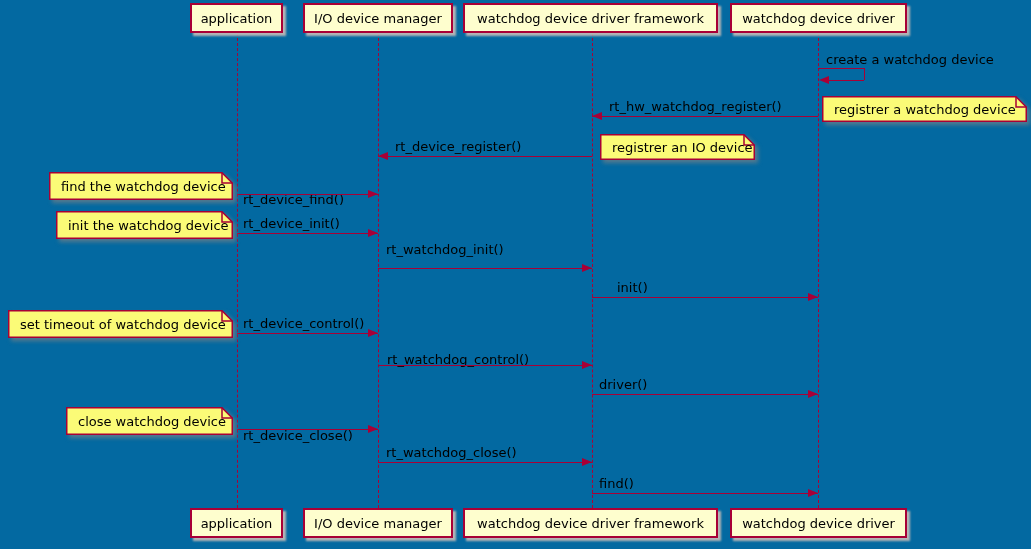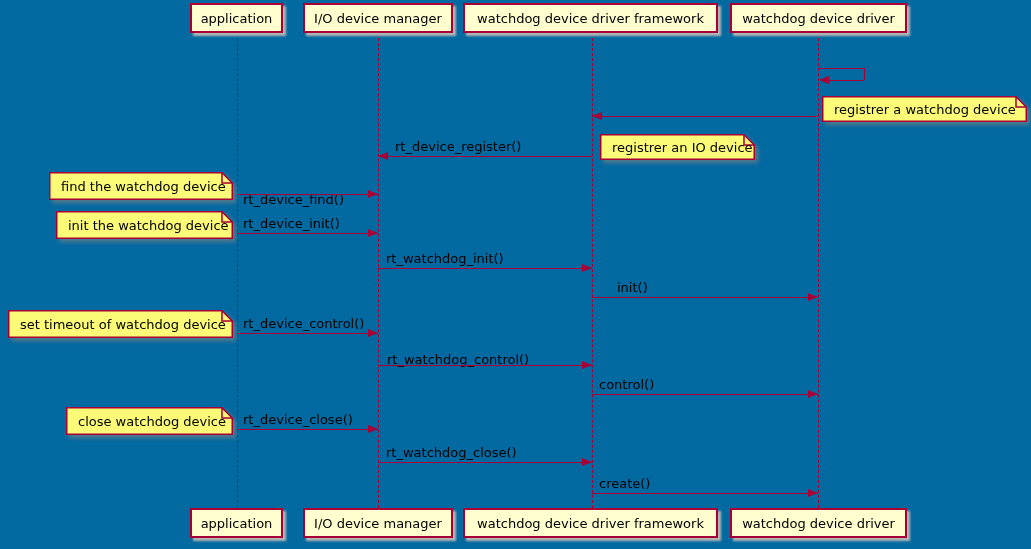--- a/index.html
+++ b/index.html
@@ -65,69 +65,71 @@
   <div class="pbox" style="left:303px;top:508px;width:150px">
       <span>I/O device manager</span>
     </div>
   <div class="pbox" style="left:463px;top:508px;width:255px">
       <span>watchdog device driver framework</span>
     </div>
   <div class="pbox" style="left:730px;top:508px;width:177px">
       <span>watchdog device driver</span>
     </div>
 
+  <span class="msg-label" style="left:826px;top:52px">create a watchdog device</span>
   <div class="arrow" style="left:818px;top:68px;width:46px"></div>
   <div class="vline" style="left:864px;top:68px;height:12px"></div>
   <div class="arrow" style="left:822px;top:80px;width:42px"></div>
   <div class="head head-l" style="left:819px;top:76px"></div>
 
+  <span class="msg-label" style="left:609px;top:99px">rt_hw_watchdog_register()</span>
   <div class="arrow" style="left:592px;top:116px;width:226px"></div>
   <div class="head head-l" style="left:592px;top:112px"></div>
 
   <span class="msg-label" style="left:395px;top:139px">rt_device_register()</span>
   <div class="arrow" style="left:378px;top:156px;width:214px"></div>
   <div class="head head-l" style="left:378px;top:152px"></div>
 
   <span class="msg-label" style="left:243px;top:192px">rt_device_find()</span>
   <div class="arrow" style="left:237px;top:194px;width:141px"></div>
   <div class="head head-r" style="left:368px;top:190px"></div>
 
   <span class="msg-label" style="left:243px;top:216px">rt_device_init()</span>
   <div class="arrow" style="left:237px;top:233px;width:141px"></div>
   <div class="head head-r" style="left:368px;top:229px"></div>
 
-  <span class="msg-label" style="left:386px;top:251px">rt_watchdog_init()</span>
+  <span class="msg-label" style="left:386px;top:242px">rt_watchdog_init()</span>
   <div class="arrow" style="left:378px;top:268px;width:214px"></div>
   <div class="head head-r" style="left:582px;top:264px"></div>
 
   <span class="msg-label" style="left:617px;top:280px">init()</span>
   <div class="arrow" style="left:592px;top:297px;width:226px"></div>
   <div class="head head-r" style="left:808px;top:293px"></div>
 
   <span class="msg-label" style="left:243px;top:316px">rt_device_control()</span>
   <div class="arrow" style="left:237px;top:333px;width:141px"></div>
   <div class="head head-r" style="left:368px;top:329px"></div>
 
   <span class="msg-label" style="left:387px;top:352px">rt_watchdog_control()</span>
   <div class="arrow" style="left:378px;top:365px;width:214px"></div>
   <div class="head head-r" style="left:582px;top:361px"></div>
 
-  <span class="msg-label" style="left:599px;top:377px">control()</span>
+  <span class="msg-label" style="left:599px;top:377px">driver()</span>
   <div class="arrow" style="left:592px;top:394px;width:226px"></div>
   <div class="head head-r" style="left:808px;top:390px"></div>
 
-  <span class="msg-label" style="left:243px;top:412px">rt_device_close()</span>
+  <span class="msg-label" style="left:243px;top:428px">rt_device_close()</span>
   <div class="arrow" style="left:237px;top:429px;width:141px"></div>
   <div class="head head-r" style="left:368px;top:425px"></div>
 
   <span class="msg-label" style="left:386px;top:445px">rt_watchdog_close()</span>
   <div class="arrow" style="left:378px;top:462px;width:214px"></div>
   <div class="head head-r" style="left:582px;top:458px"></div>
 
-  <span class="msg-label" style="left:599px;top:476px">create()</span>
+  <span class="msg-label" style="left:599px;top:476px">find()</span>
   <div class="arrow" style="left:592px;top:493px;width:226px"></div>
   <div class="head head-r" style="left:808px;top:489px"></div>
 
   <svg class="note" style="left:822px;top:96px" width="205" height="26">
     <polygon points="0.75,0.75 194,0.75 204.25,11 204.25,25.25 0.75,25.25"></polygon>
     <polyline points="194,0.75 194,11 204.25,11"></polyline>
     <text x="12" y="17.5">registrer a watchdog device</text>
   </svg>
 
   <svg class="note" style="left:600px;top:134px" width="155" height="26">

